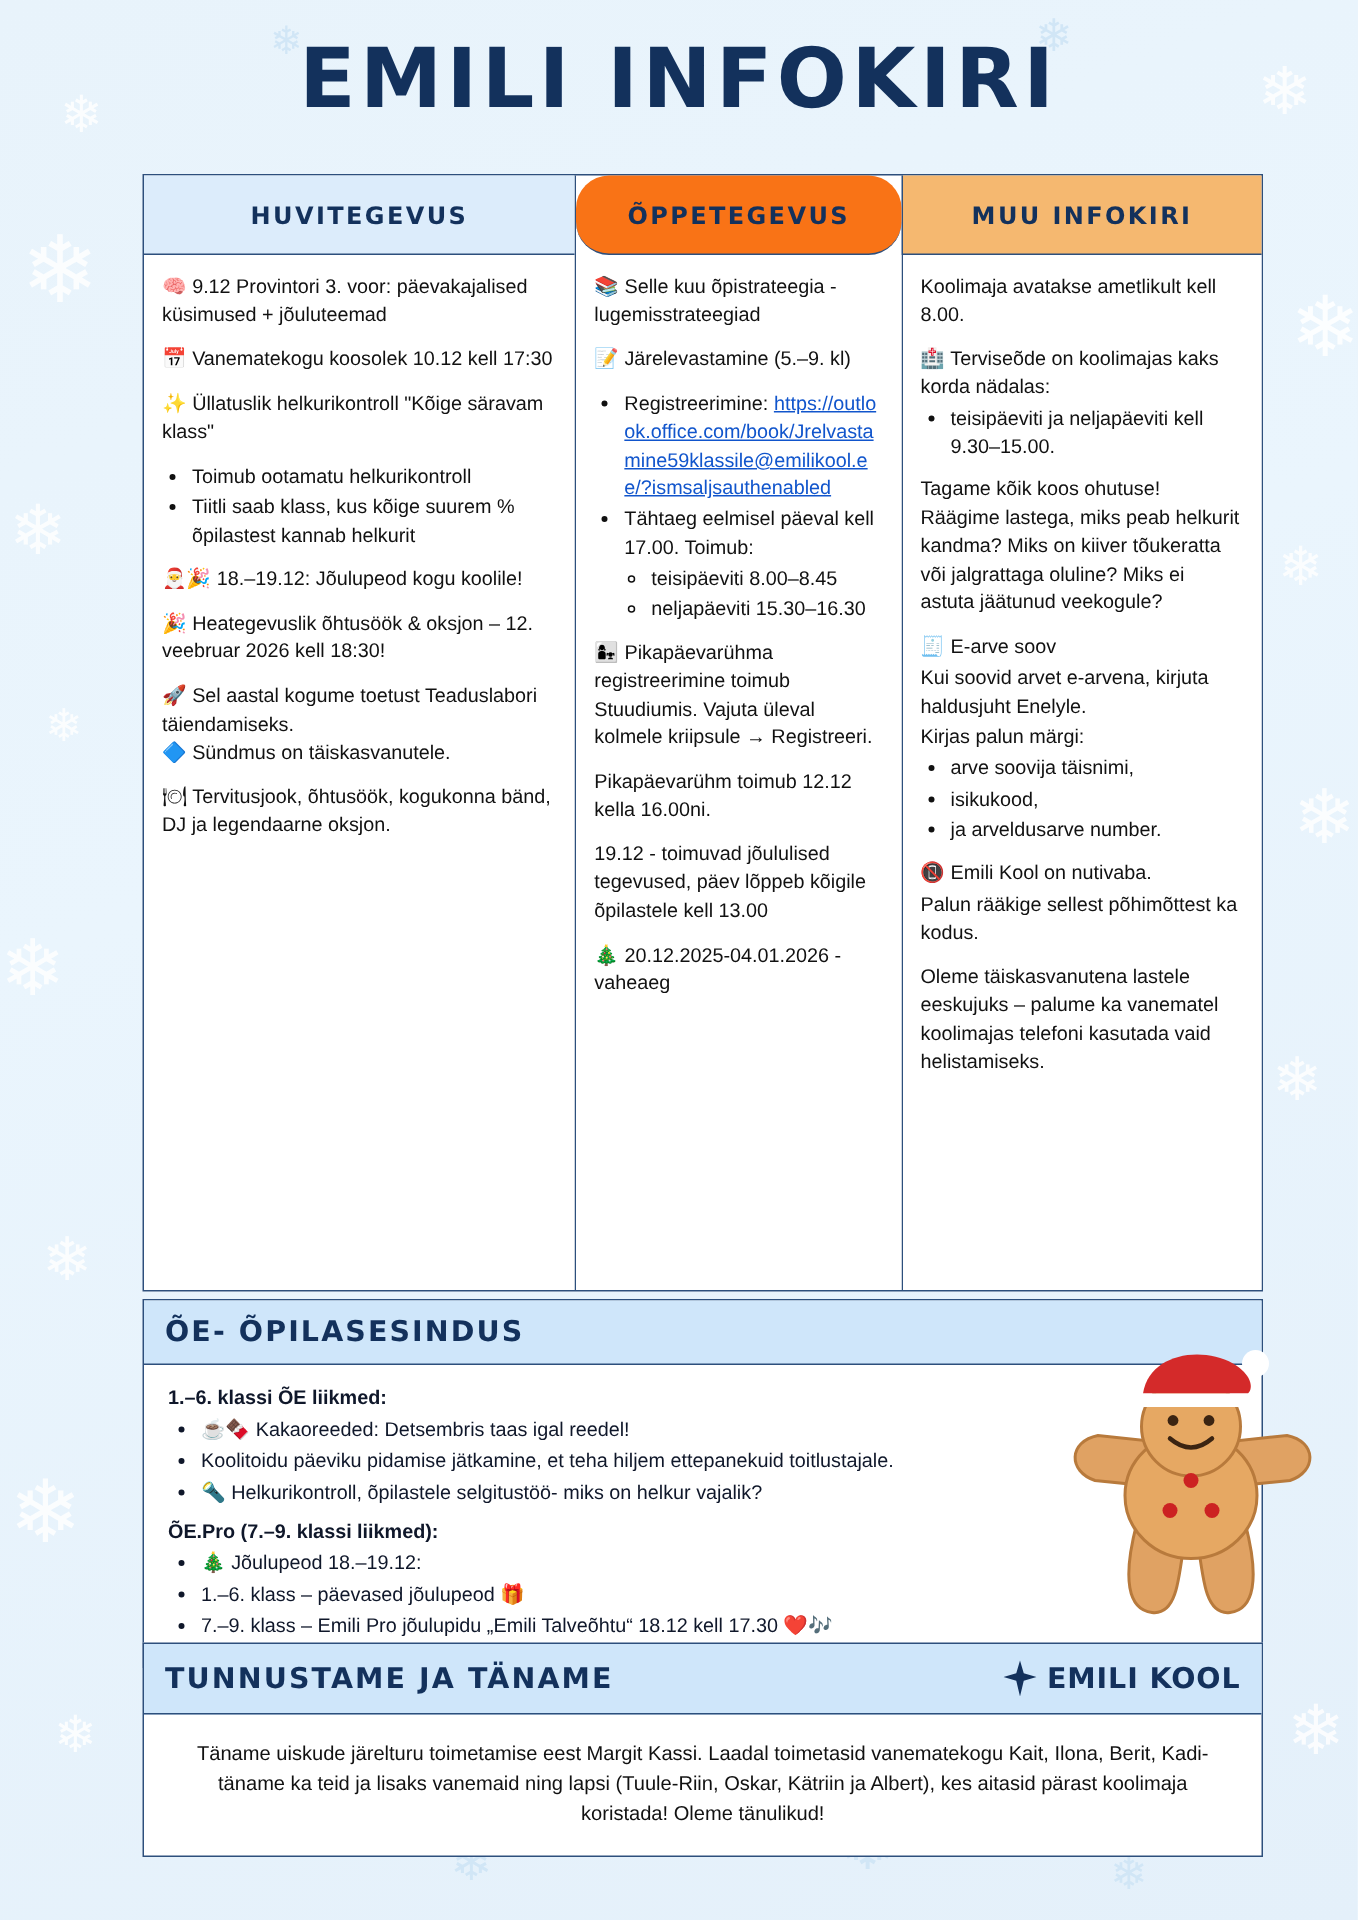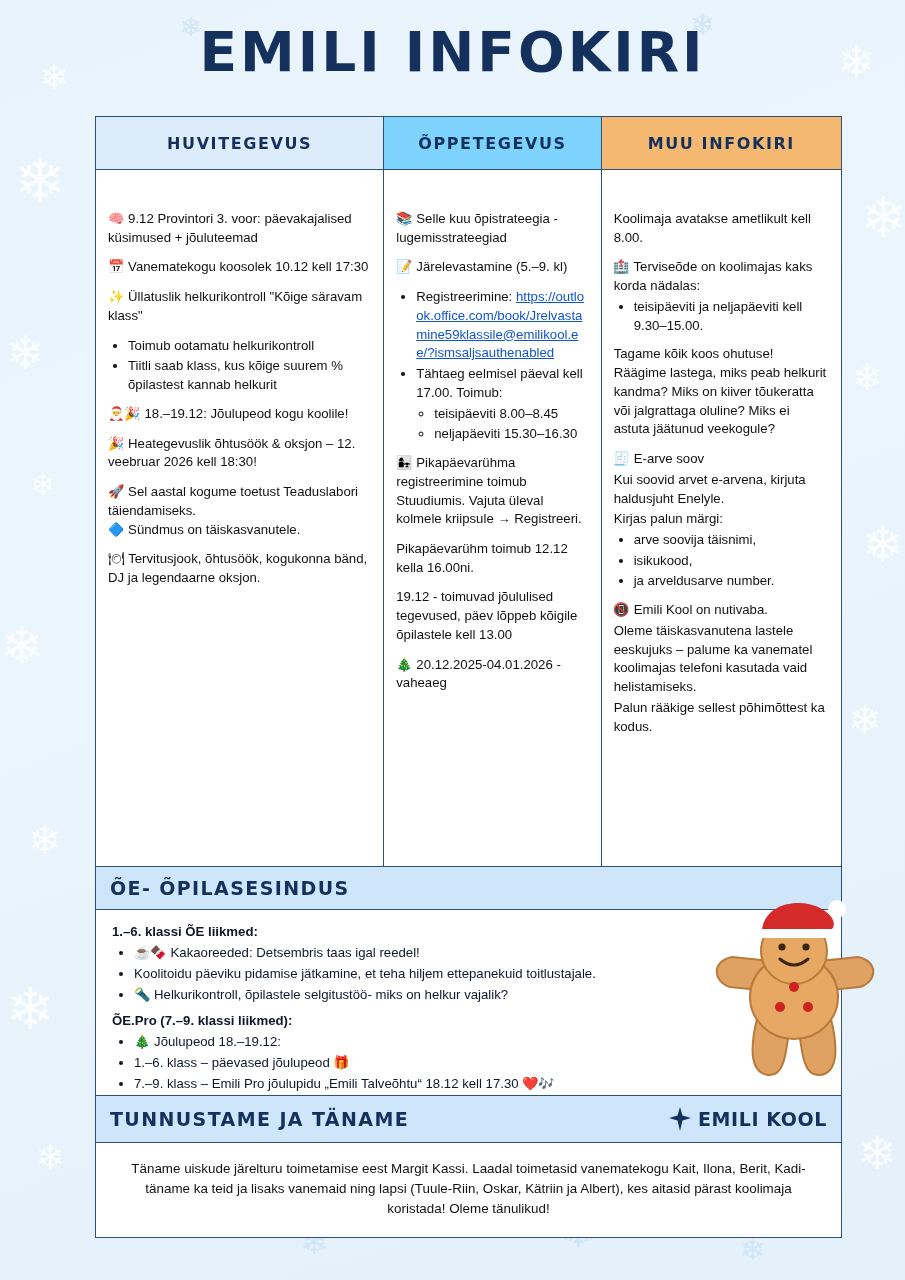--- a/index.html
+++ b/index.html
@@ -50,41 +50,40 @@
     display: flex;
     border: 1px solid #2d4f7c;
     box-sizing: border-box;
     background: #fff;
   }
   .col {
     box-sizing: border-box;
     border-right: 1px solid #2d4f7c;
     display: flex;
     flex-direction: column;
-    gap: 28px;
   }
   .col:last-child { border-right: none; }
   .col.c1 { width: 289px; }
   .col.c2 { width: 218px; }
   .col.c3 { width: 240px; }
 
   .colhead {
     height: 52px;
     display: flex;
     align-items: center;
     justify-content: center;
     font-size: 16px;
     font-weight: bold;
     letter-spacing: 1.6px;
     color: #13315c;
     border-bottom: 1px solid #2d4f7c;
     font-family: "DejaVu Sans", sans-serif;
   }
   .colhead.h1 { background: #dcecfb; }
-  .colhead.h2 { background: #7dd3fc; }
+  .colhead.h2 { background: #f97316; border-radius: 22px; }
   .colhead.h3 { background: #f5b870; }
 
   .colbody {
     padding: 12px 12px 14px 12px;
     font-size: 13.2px;
     line-height: 1.42;
     color: #111;
     height: 690px;
     box-sizing: border-box;
     background: #fff;
@@ -253,22 +252,22 @@
         <p>Tagame kõik koos ohutuse! Räägime lastega, miks peab helkurit kandma? Miks on kiiver tõukeratta või jalgrattaga oluline? Miks ei astuta jäätunud veekogule?</p>
         <p style="margin-bottom:2px">🧾 E-arve soov</p>
         <p style="margin-bottom:2px">Kui soovid arvet e-arvena, kirjuta haldusjuht Enelyle.</p>
         <p style="margin-bottom:2px">Kirjas palun märgi:</p>
         <ul>
           <li>arve soovija täisnimi,</li>
           <li>isikukood,</li>
           <li>ja arveldusarve number.</li>
         </ul>
         <p style="margin-bottom:2px">📵 Emili Kool on nutivaba.</p>
+        <p>Palun rääkige sellest põhimõttest ka kodus.</p>
         <p style="margin-bottom:2px">Oleme täiskasvanutena lastele eeskujuks – palume ka vanematel koolimajas telefoni kasutada vaid helistamiseks.</p>
-        <p>Palun rääkige sellest põhimõttest ka kodus.</p>
       </div>
     </div>
   </div>
 
   <div class="section" id="oe-section">
     <div class="sec-head">
       <span>ÕE- ÕPILASESINDUS</span>
     </div>
     <div class="sec-body">
       <div class="bold">1.–6. klassi ÕE liikmed:</div>

